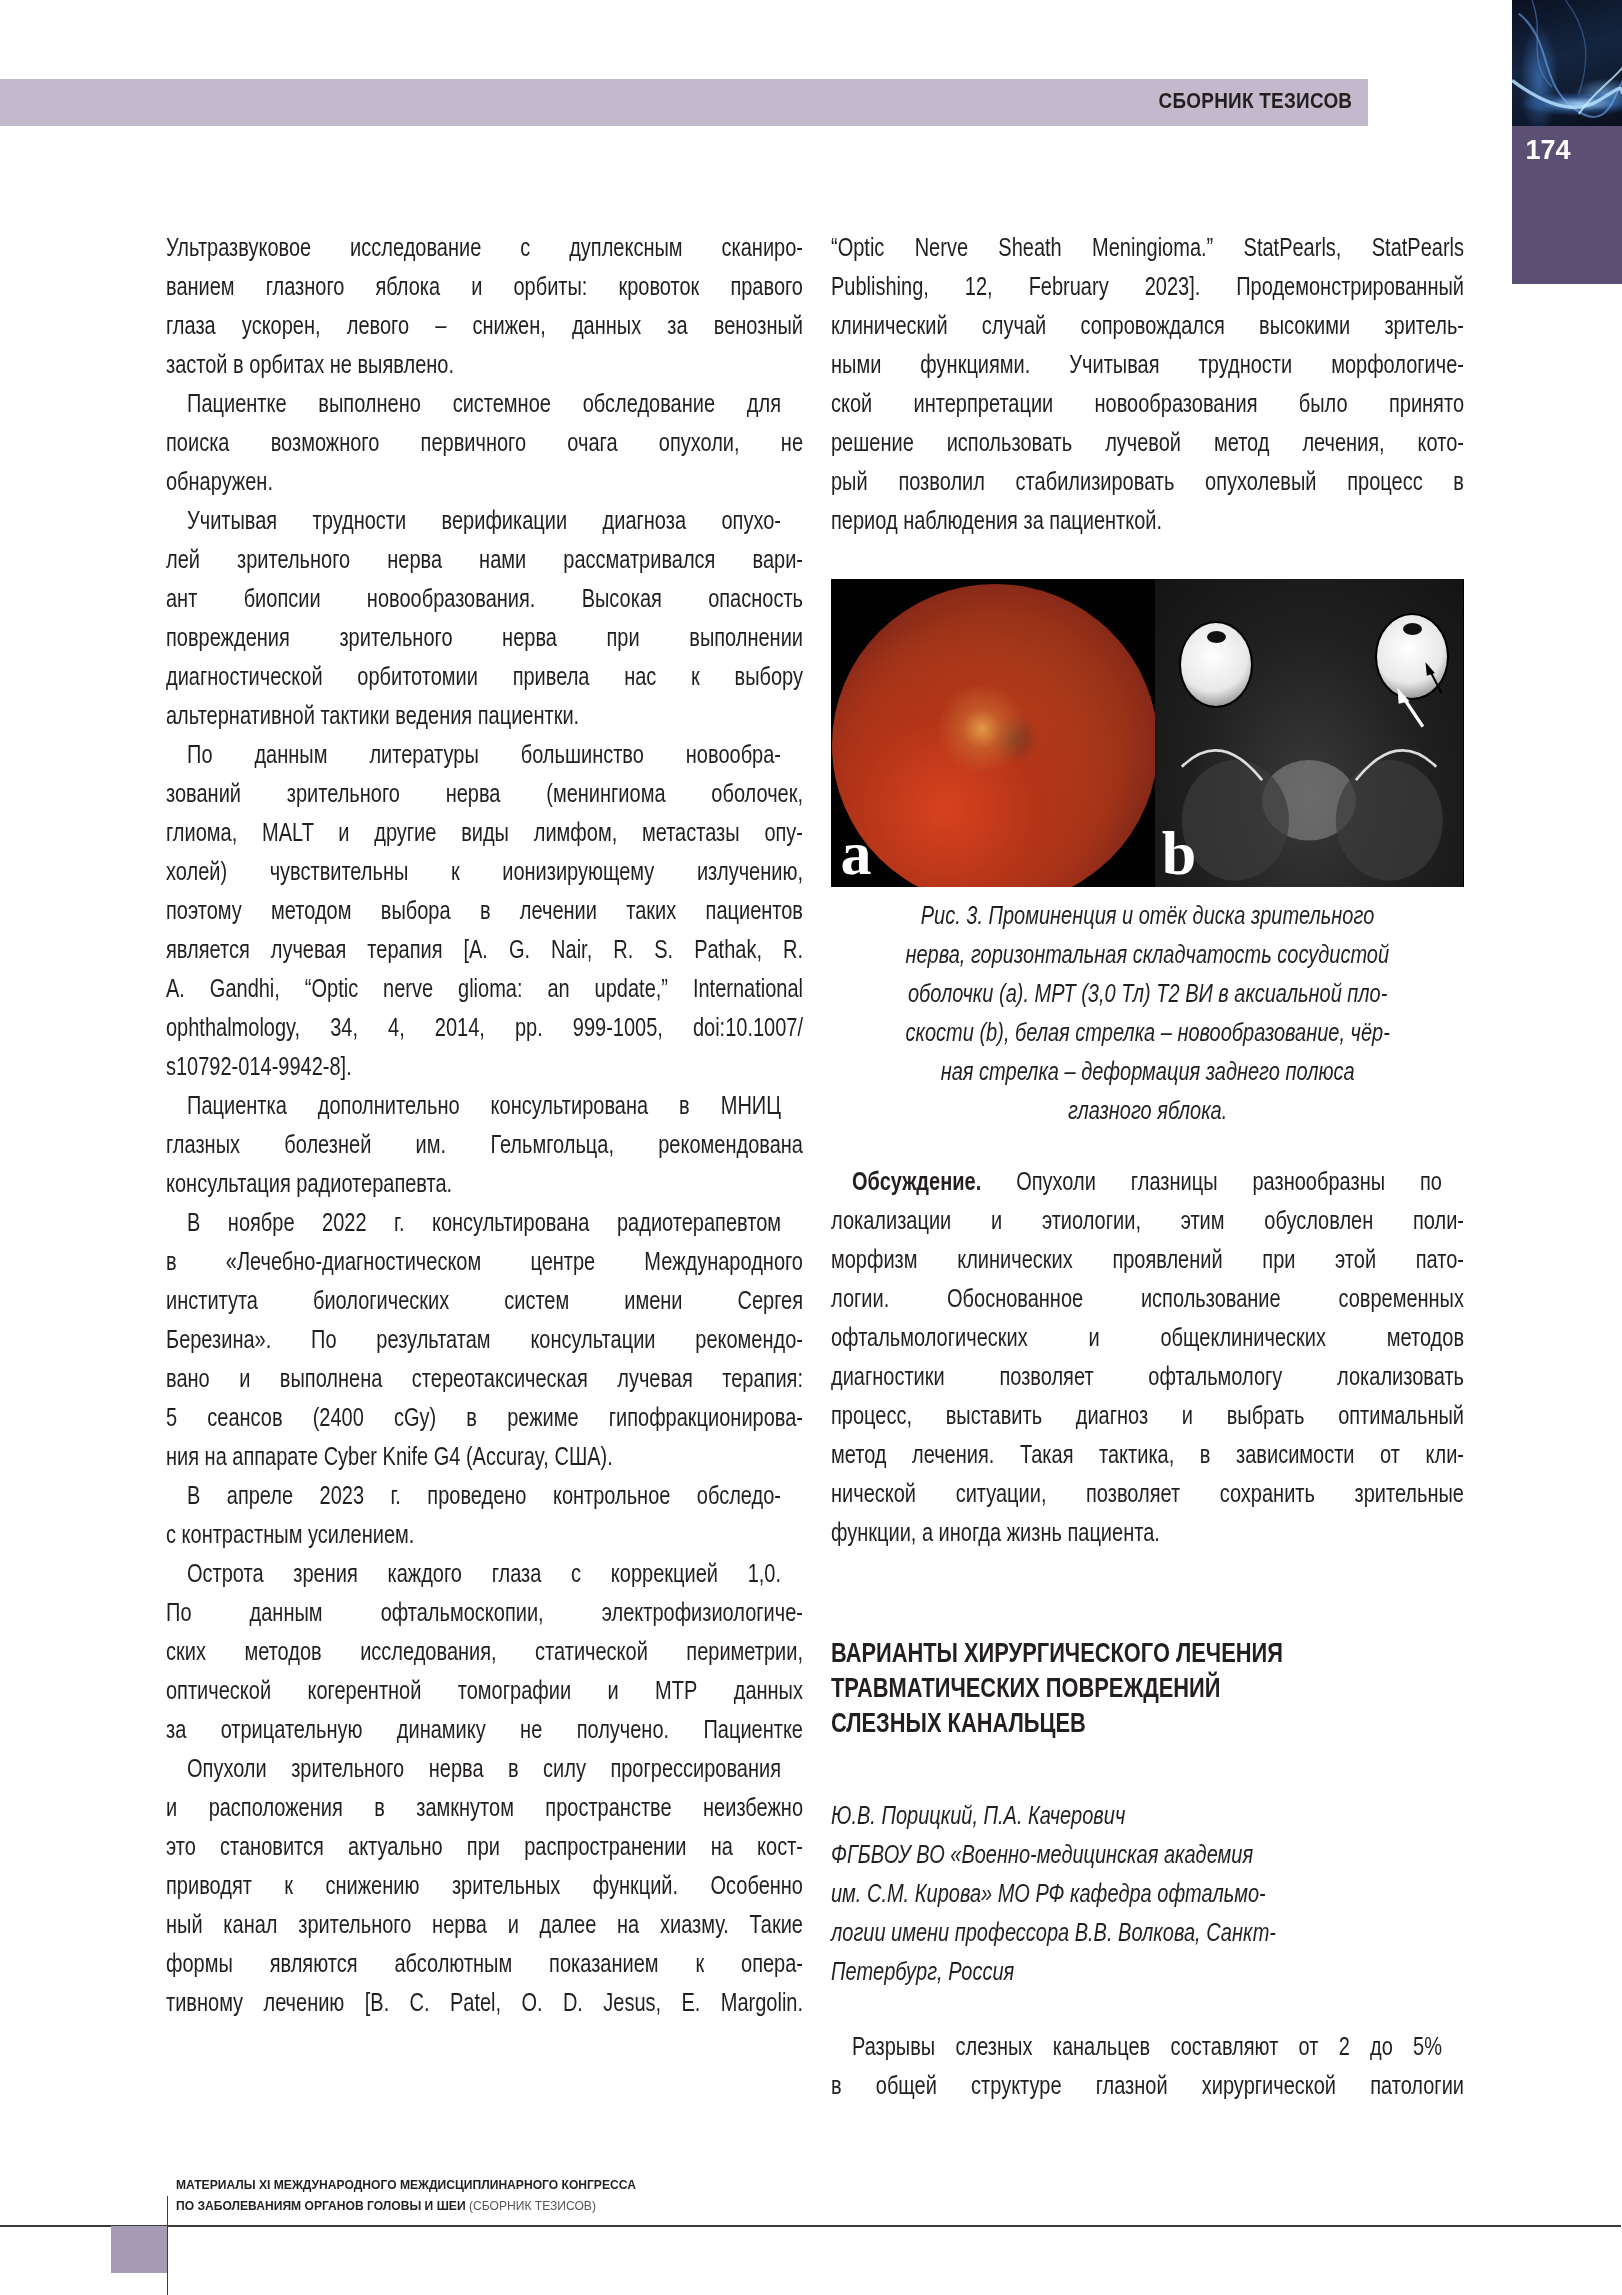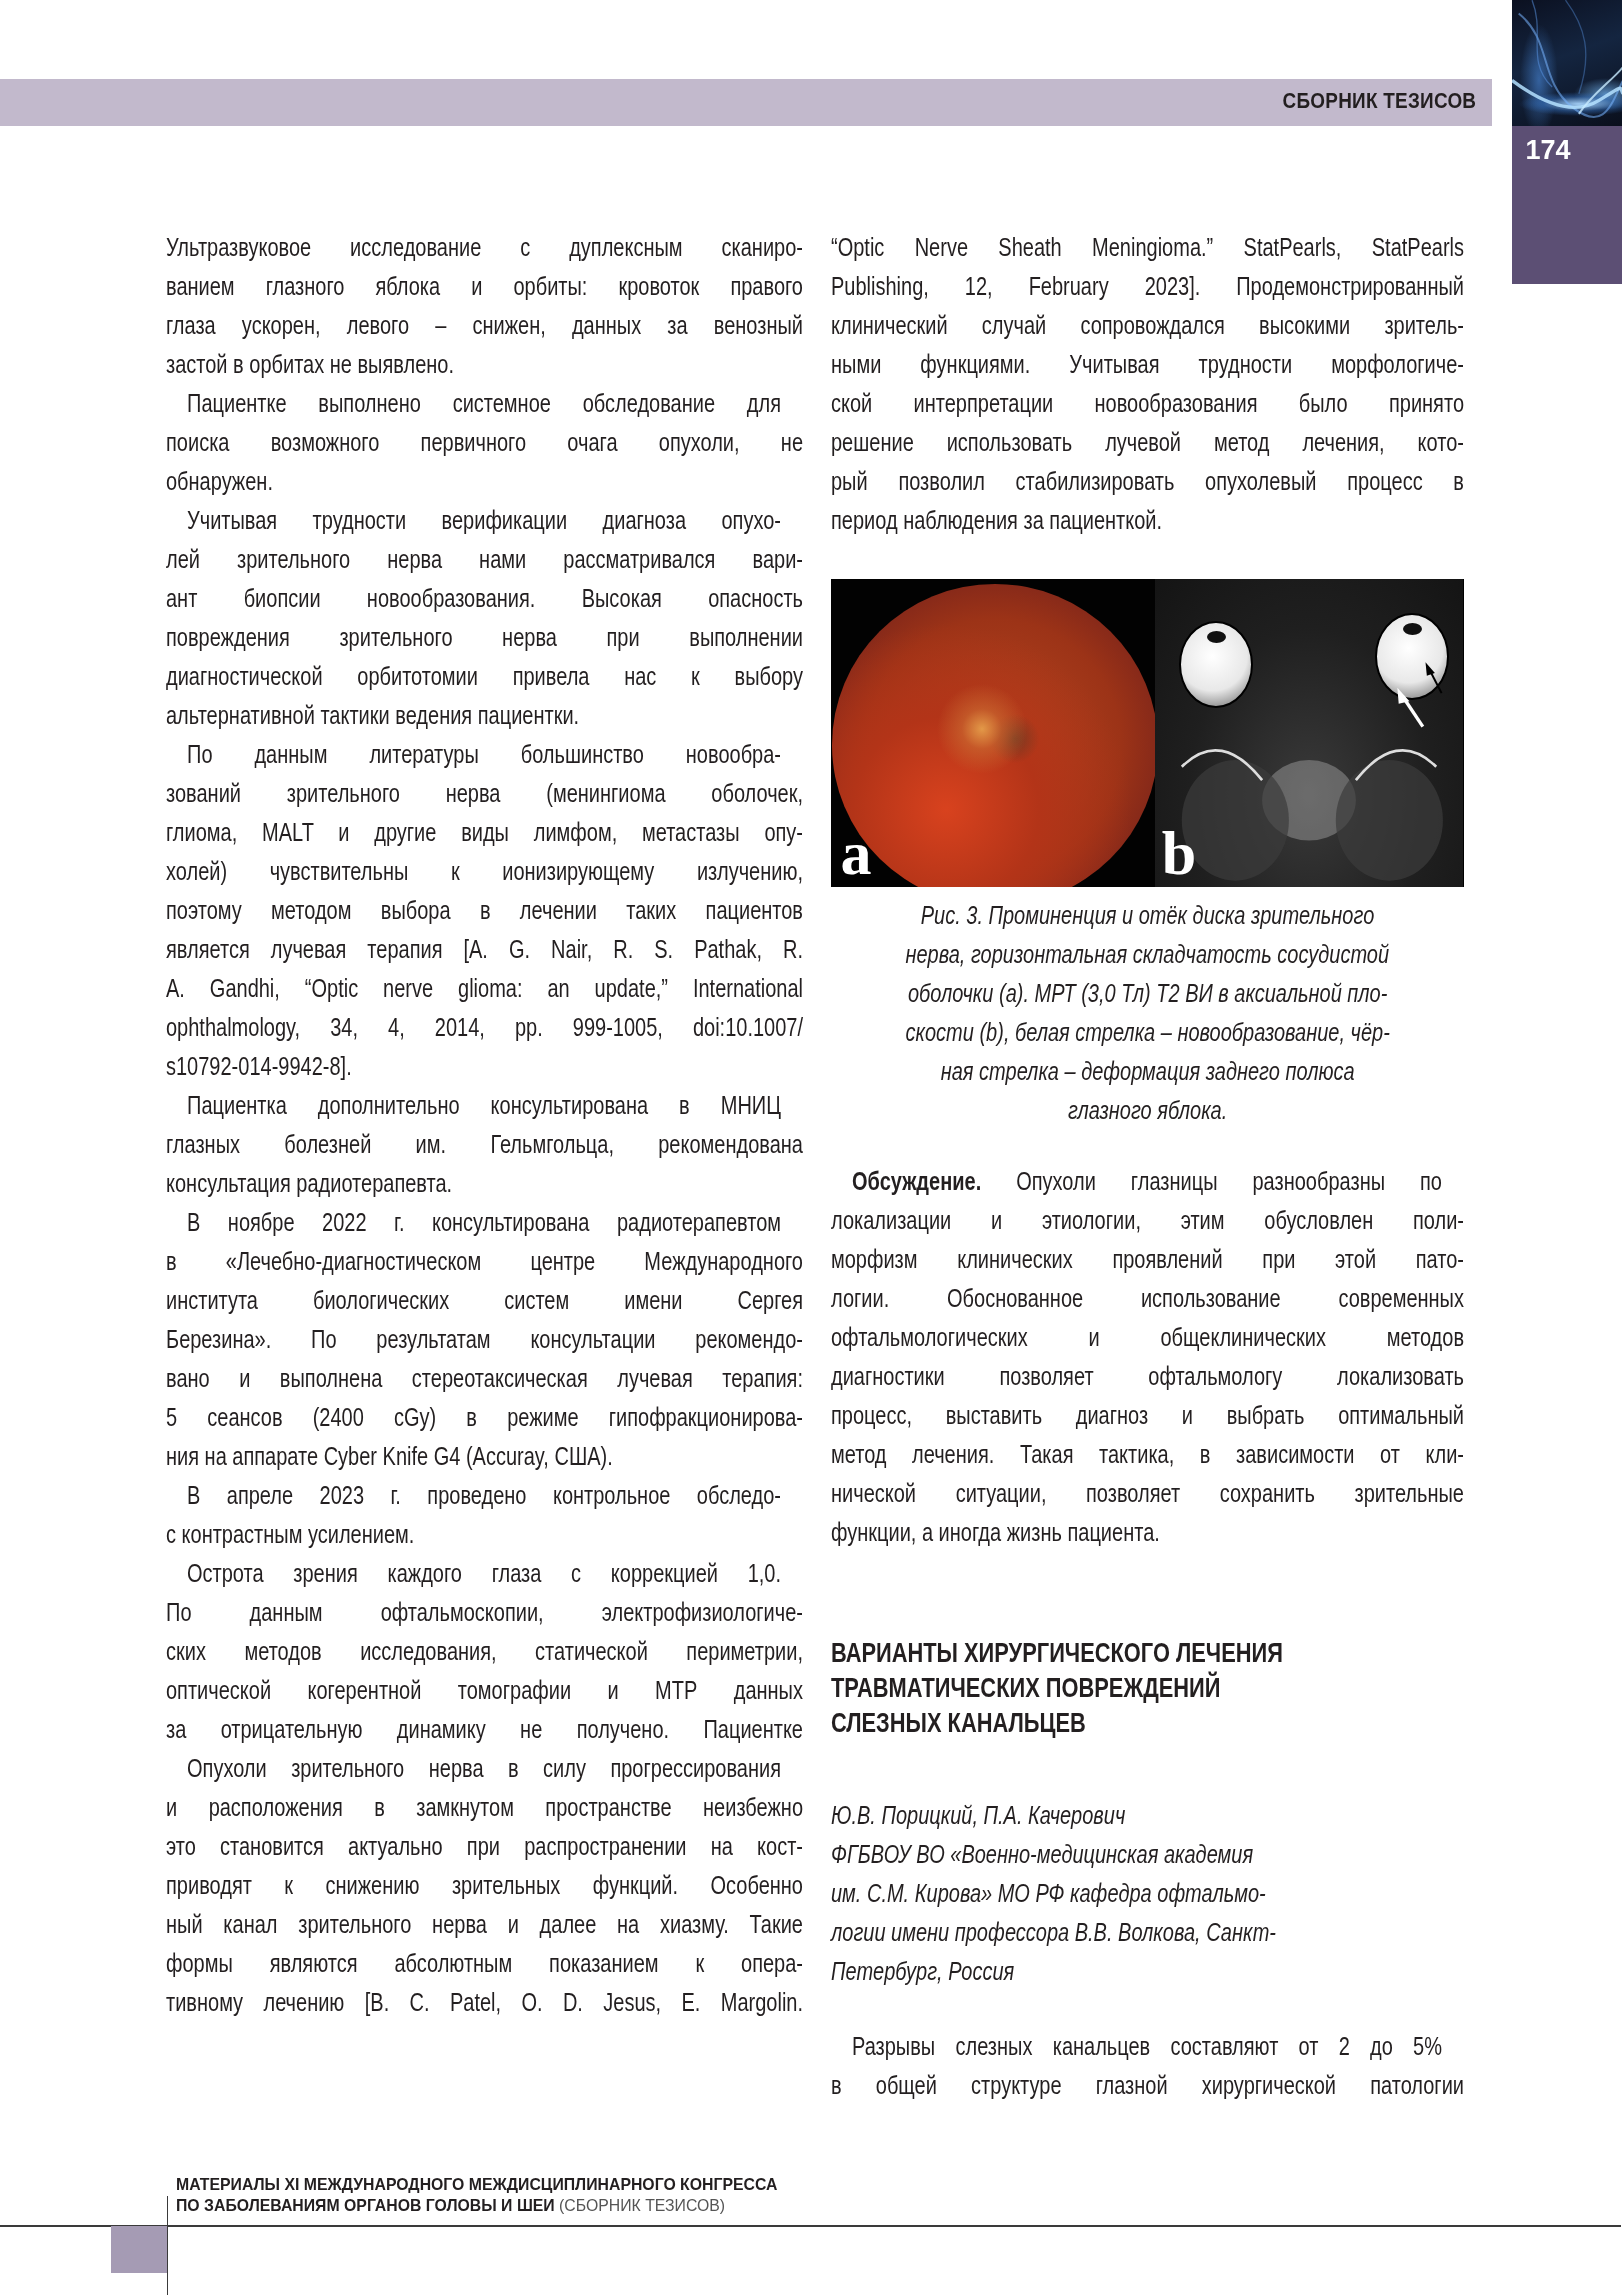--- a/index.html
+++ b/index.html
@@ -3,21 +3,21 @@
 <meta charset="utf-8">
 <style>
   html, body { margin: 0; padding: 0; }
   body {
     width: 1623px; height: 2295px; position: relative; overflow: hidden;
     background: #ffffff; color: #231f20;
     font-family: "Liberation Sans", "DejaVu Sans", sans-serif;
   }
   
   .header-band {
-    position: absolute; left: 0; top: 79px; width: 1492px; height: 47px;
+    position: absolute; left: 0; top: 79px; width: 1368px; height: 47px;
     background: #c2b9cc;
   }
   .header-title {
     position: absolute; right: 16px; top: 9.4px;
     font-weight: bold; font-size: 22px; letter-spacing: 0.3px; color: #231f20;
     transform: scaleX(0.86); transform-origin: right center;
   }
   .corner-art {
     position: absolute; left: 1512px; top: 0; width: 111px; height: 126px;
     background:
@@ -98,21 +98,21 @@
   }
   .heading .hline { display: block; white-space: nowrap; }
   .heading .txt { width: auto; transform: scaleX(0.78); }
   .authors {
     position: absolute; left: 831px; top: 1796px; width: 633px;
     font-style: italic; font-size: 25px; line-height: 39px;
   }
   
   .footer-text {
     position: absolute; left: 176px; top: 2174px;
-    font-weight: bold; font-size: 17px; line-height: 21px; color: #231f20;
+    font-weight: bold; font-size: 13px; line-height: 21px; color: #231f20;
   }
   .footer-text .fline { display: block; white-space: nowrap; }
   .footer-text .txt { width: auto; transform: scaleX(0.93); }
   .footer-text .light { font-weight: normal; color: #555; }
   .footer-rule { position: absolute; left: 0; top: 2225px; width: 1621px; height: 2px; background: #3a3a3a; }
   .footer-vrule { position: absolute; left: 167px; top: 2196px; width: 1.3px; height: 99px; background: #3a3a3a; }
   .footer-swatch { position: absolute; left: 111px; top: 2226px; width: 56px; height: 47px; background: #a59bb4; }
 </style>
 </head>
 <body>

